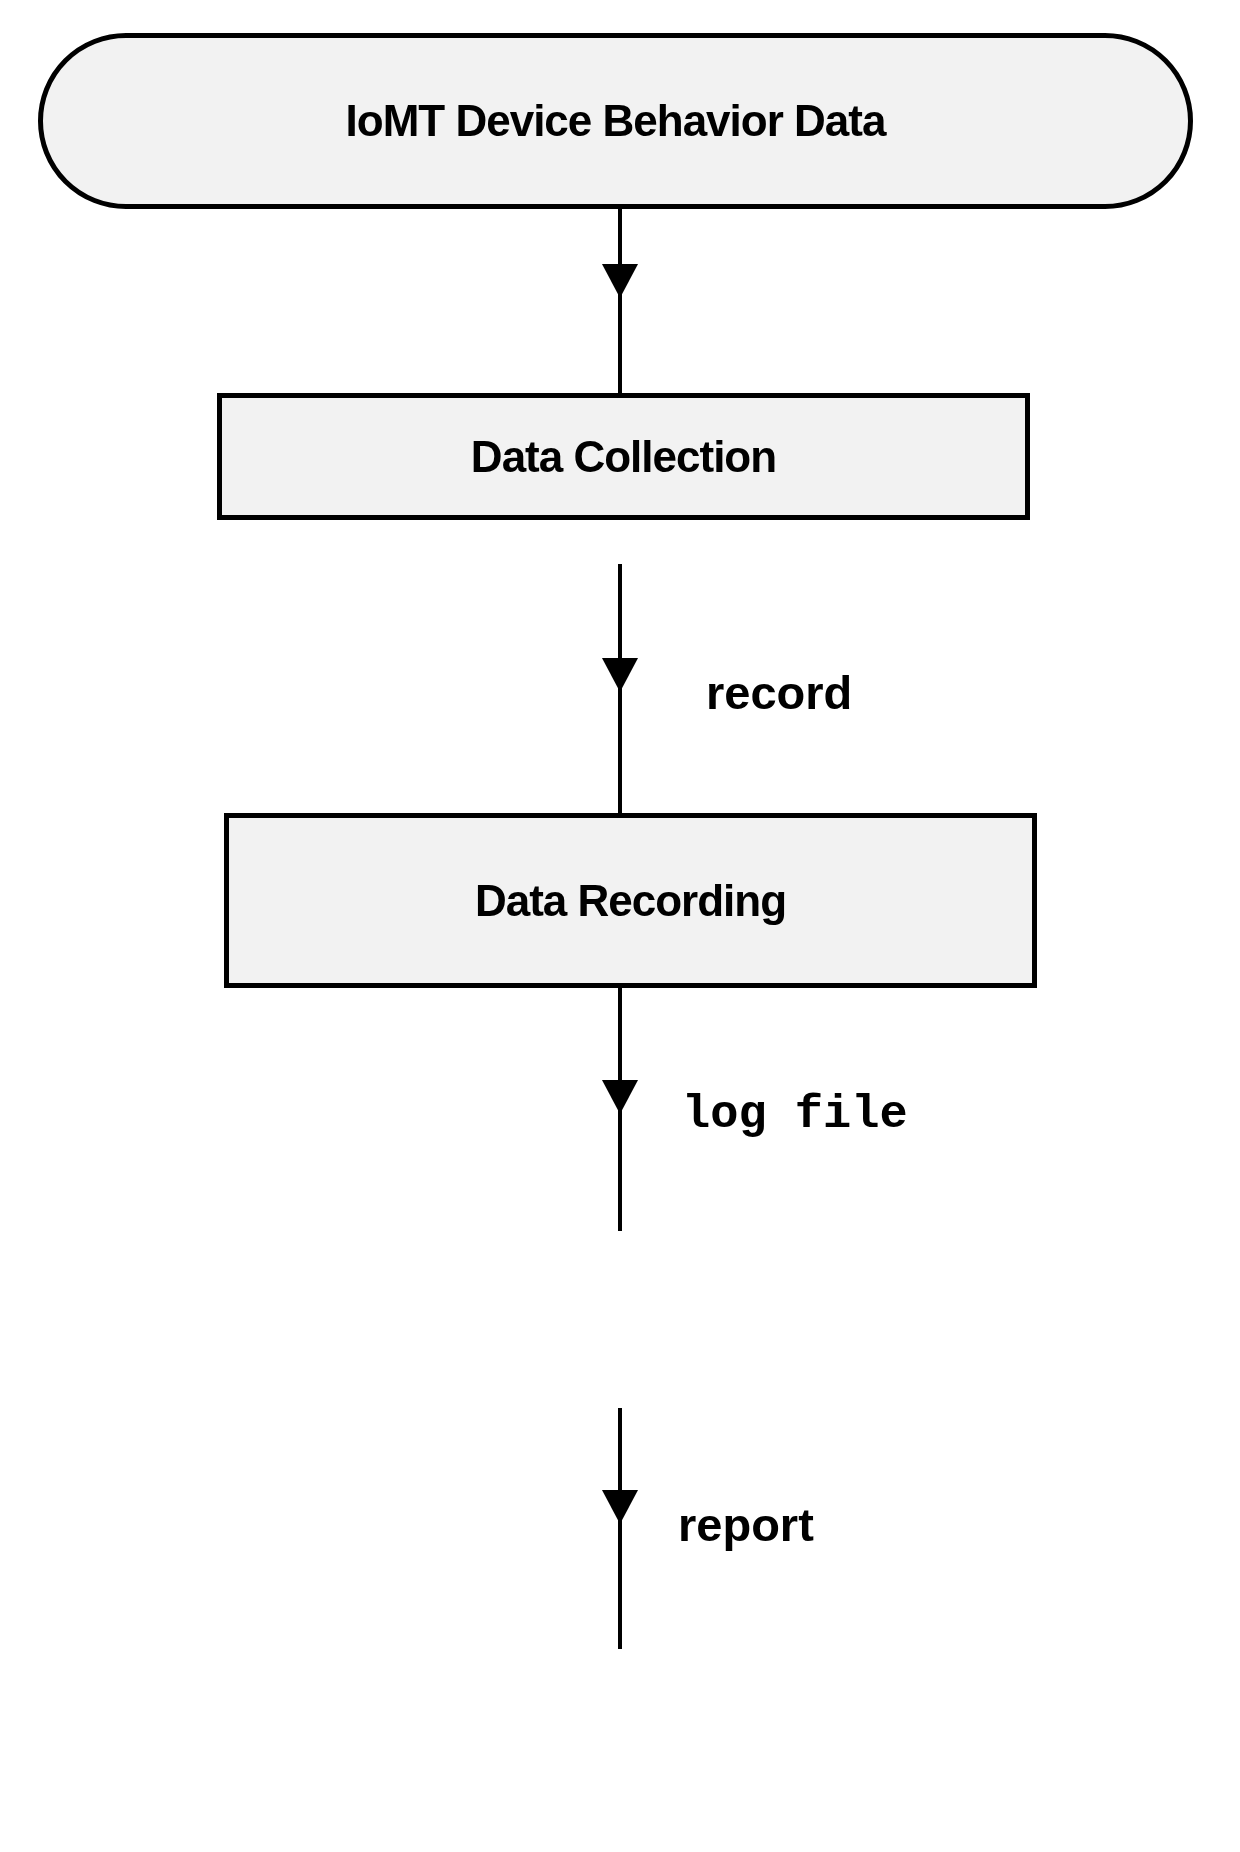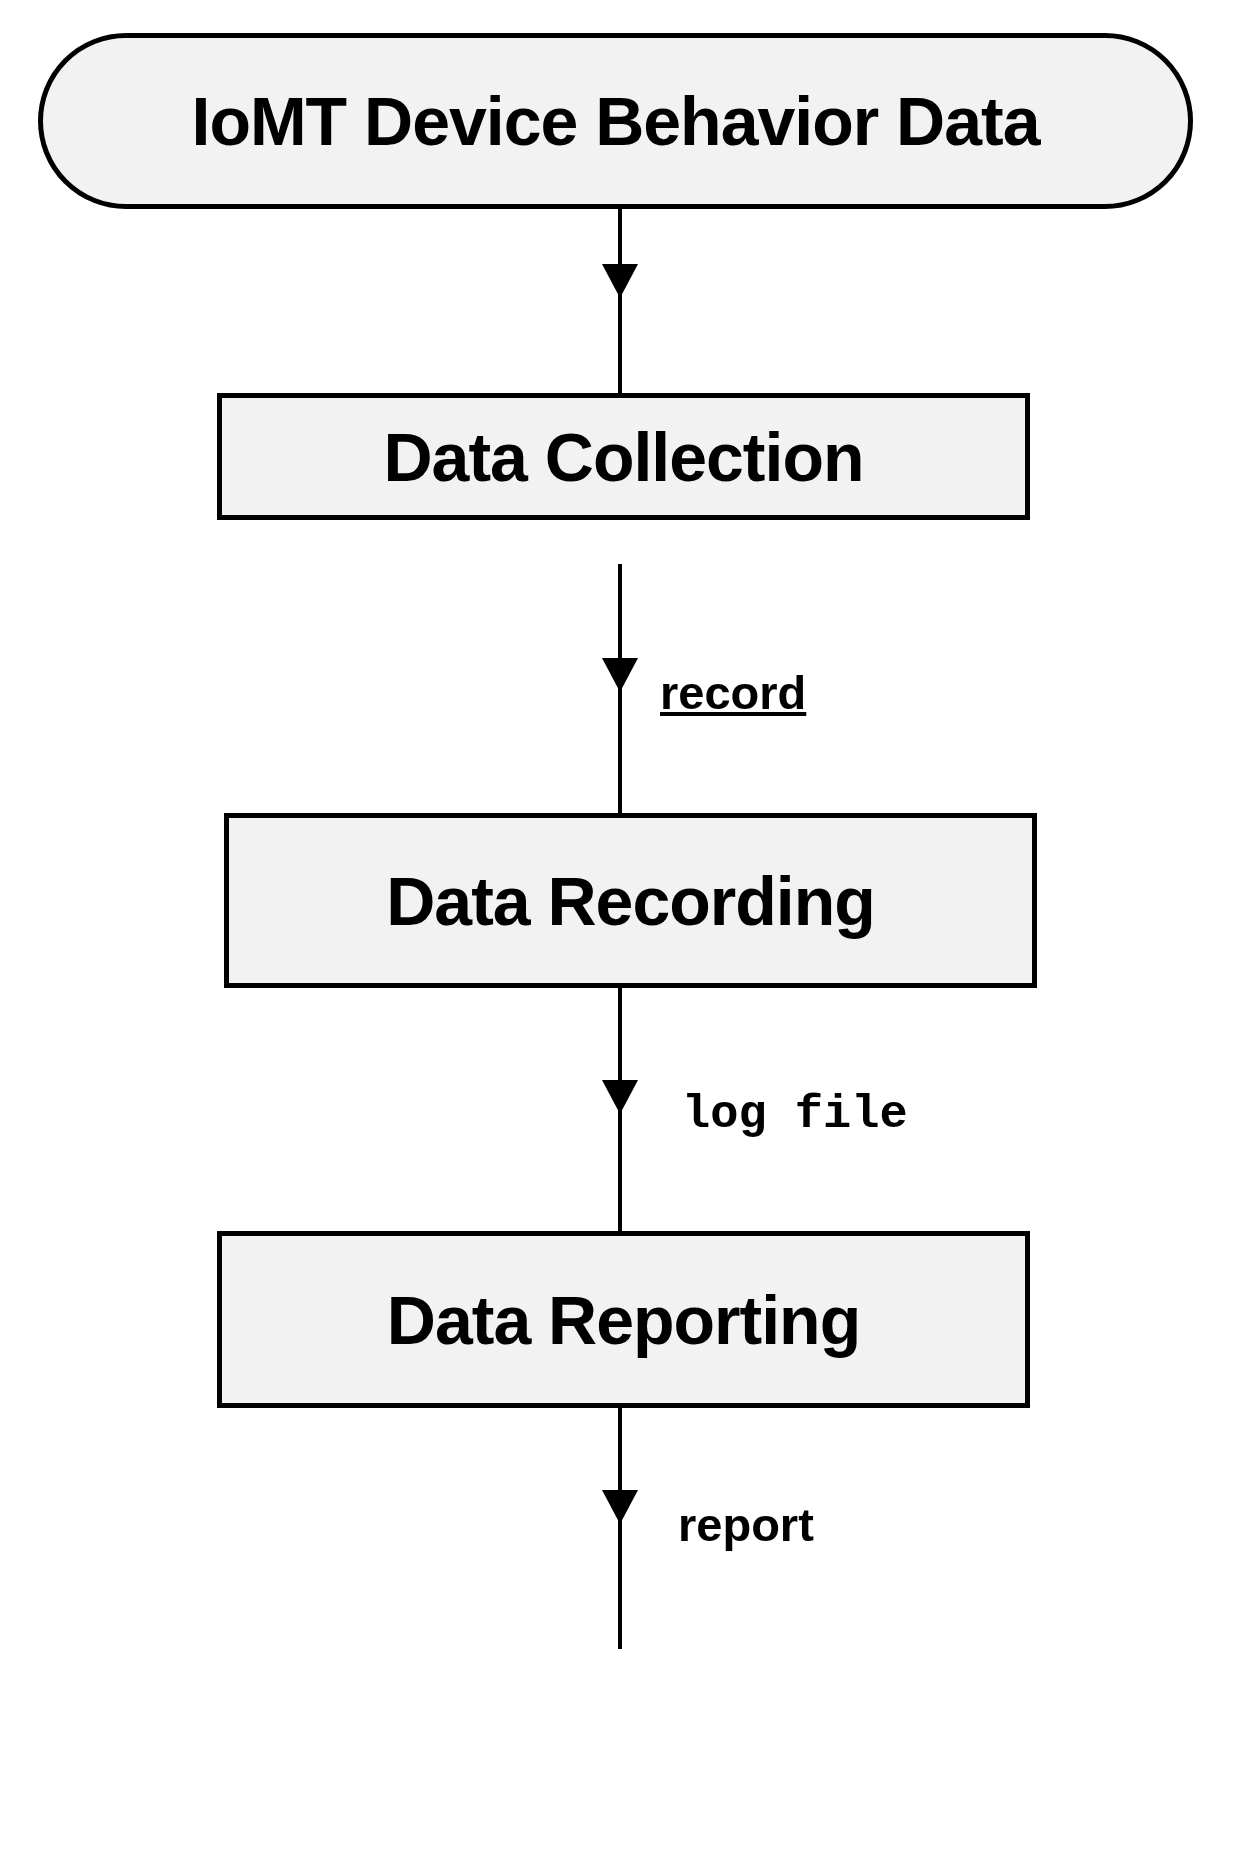--- a/index.html
+++ b/index.html
@@ -19,21 +19,21 @@
     position: absolute;
     box-sizing: border-box;
     background: var(--node-fill, #f2f2f2);
     border: 5px solid var(--node-border, #000000);
     display: flex;
     align-items: center;
     justify-content: center;
     text-align: center;
     color: var(--text, #000000);
     font-weight: 700;
-    font-size: 68px;
+    font-size: 44px;
     letter-spacing: -1px;
   }
   .terminal { border-radius: 95px; }
 
   .node.start  { left: 38px;  top: 33px;   width: 1155px; height: 176px; }
   .node.box1   { left: 217px; top: 393px;  width: 813px;  height: 127px; }
   .node.box2   { left: 224px; top: 813px;  width: 813px;  height: 175px; }
   .node.box3   { left: 217px; top: 1231px; width: 813px;  height: 177px; }
   .node.end    { left: 217px; top: 1649px; width: 818px;  height: 174px; border-radius: 88px; }
 
@@ -63,21 +63,21 @@
   .arrowhead.a4 { top: 1490px; }
 
   .edge-label {
     position: absolute;
     color: var(--text, #000000);
     font-weight: 700;
     font-size: 47px;
     line-height: 1;
     white-space: nowrap;
   }
-  .edge-label.l2 { left: 660px; top: 669px; text-decoration: underline; }
+  .edge-label.l2 { left: 706px; top: 669px; }
   .edge-label.l3 { left: 682px; top: 1091px; font-family: Liberation Mono, monospace; }
   .edge-label.l4 { left: 678px; top: 1501px; text-align: right; }
 </style>
 </head>
 <body>
 
 <div class="canvas">
 
   <div class="node terminal start">
     <span>IoMT Device Behavior Data</span>
@@ -95,22 +95,19 @@
   <div class="edge-label l2">record</div>
 
   <div class="node box2">
     <span>Data Recording</span>
   </div>
 
   <div class="line c3"></div>
   <div class="arrowhead a3"></div>
   <div class="edge-label l3">log file</div>
 
-  <div class="node box3">
-    <span>Data Reporting</span>
-  </div>
 
   <div class="line c4"></div>
   <div class="arrowhead a4"></div>
   <div class="edge-label l4">report</div>
 
 
 </div>
 
 </body></html>

